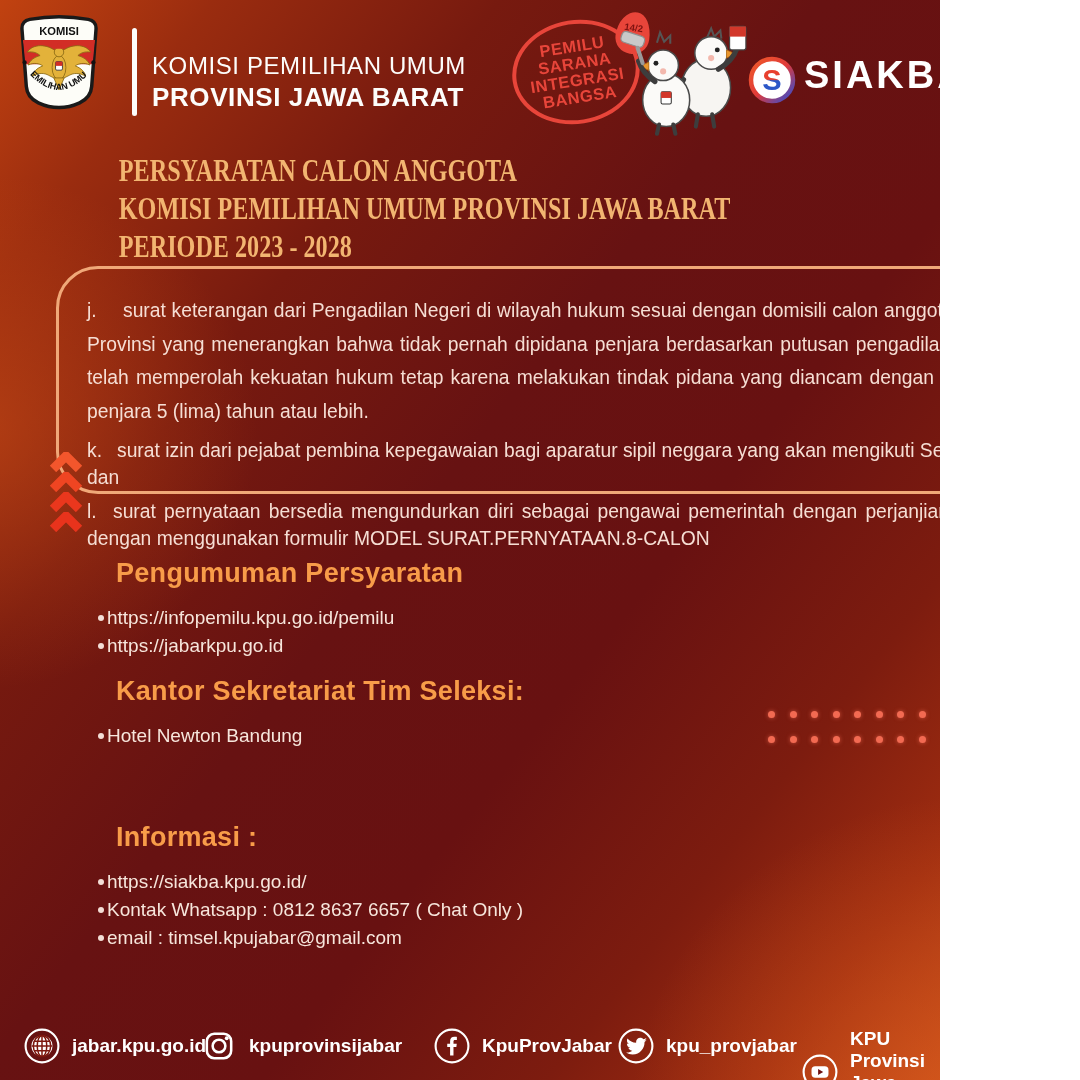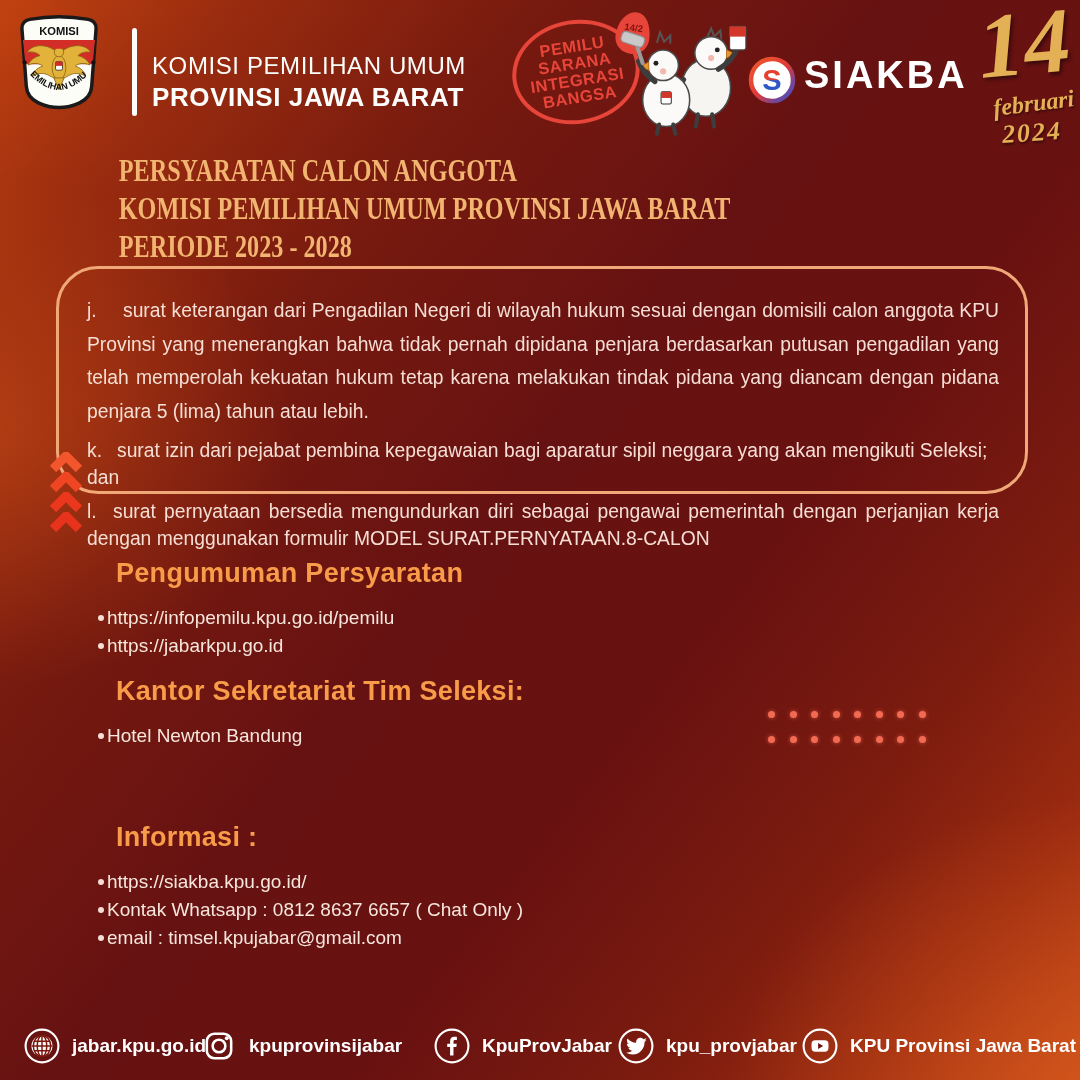--- a/index.html
+++ b/index.html
@@ -1,18 +1,18 @@
 <!DOCTYPE html>
 <html><head>
 <meta charset="utf-8">
 <style>
   html,body{margin:0;padding:0;}
   body{font-family:"Liberation Sans",sans-serif;}
   .poster{
-    position:relative;width:1080px;height:1080px;overflow:hidden;
+    position:relative;width:940px;height:1080px;overflow:hidden;
     background:
       radial-gradient(42% 34% at -2% 40%, rgba(214,84,22,.50), rgba(214,84,22,0) 70%),
       radial-gradient(50% 42% at 103% 104%, rgba(228,100,30,.60), rgba(228,100,30,0) 72%),
       linear-gradient(128deg,#c14210 0%,#9a2c0f 12%,#771a0f 28%,#671212 46%,#681111 62%,#7d1c0f 78%,#9e2c10 90%,#bc4418 100%);
     color:#f6ded4;
   }
   .abs{position:absolute;}
 
   
   .kpu-logo{left:16px;top:14px;width:86px;height:102px;}

